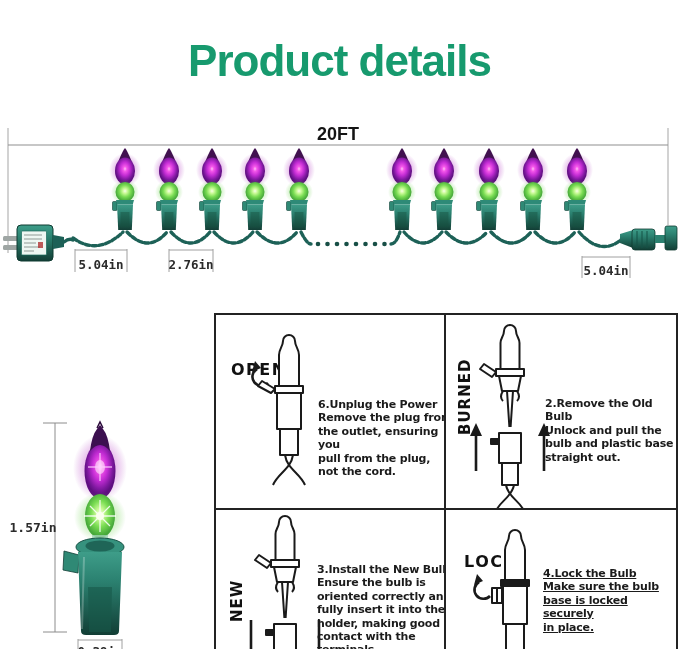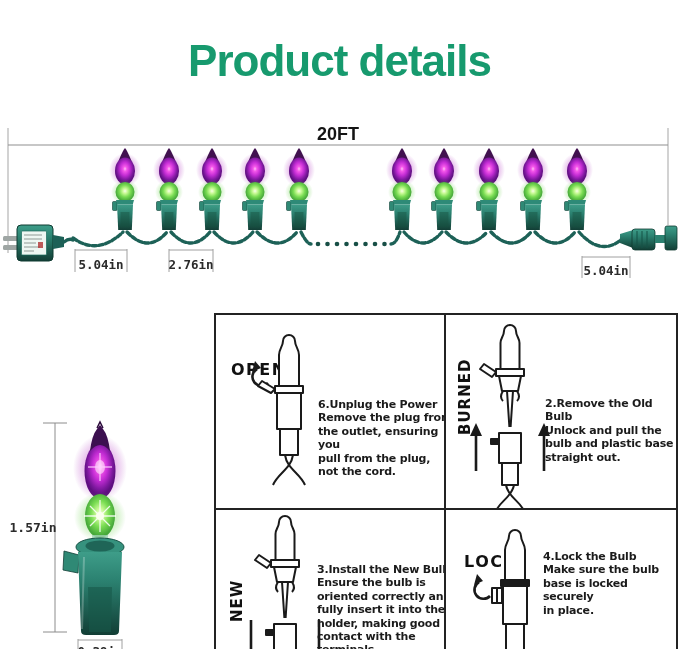--- a/index.html
+++ b/index.html
@@ -270,20 +270,20 @@
         <path d="M20,72 A9,9 0 1 1 9,58" fill="none" stroke-width="2.6"></path>
         <polygon points="4,61 13,57 7,50" fill="#1a1a1a" stroke="none"></polygon>
         <path d="M39,12 a6,6 0 0 1 12,0 c0,5.5 4,8 4,14 v30 h-20 v-30 c0,-6 4,-8.5 4,-14 z"></path>
         <rect x="31" y="56" width="28" height="6" fill="#1a1a1a"></rect>
         <rect x="33" y="62" width="24" height="38"></rect>
         <rect x="22" y="64" width="10" height="15"></rect>
         <path d="M27,64 V79" fill="none"></path>
         <rect x="36" y="100" width="18" height="26"></rect>
         <path d="M41,126 C43,140 56,144 61,156 M49,126 C47,140 34,144 29,156" fill="none"></path>
       </svg>
-      <div class="step-text" style="left:97px;top:40px;">4.Lock the Bulb
+      <div class="step-text" style="left:97px;top:57px;text-decoration:underline;">4.Lock the Bulb
 Make sure the bulb
 base is locked securely
 in place.</div>
     </div>
 
   </div>
 </div>
 
 </body></html>

